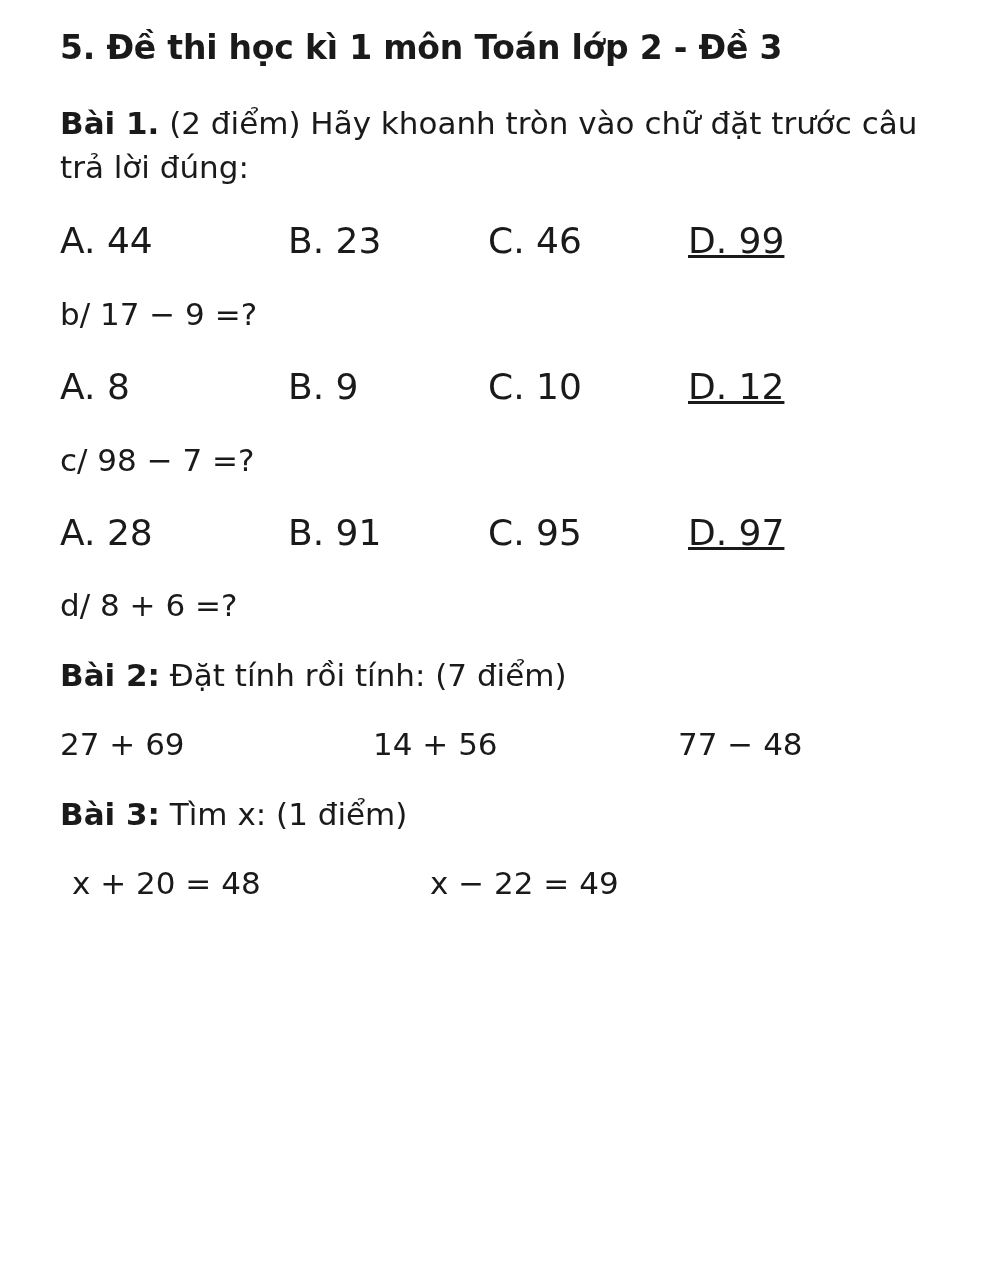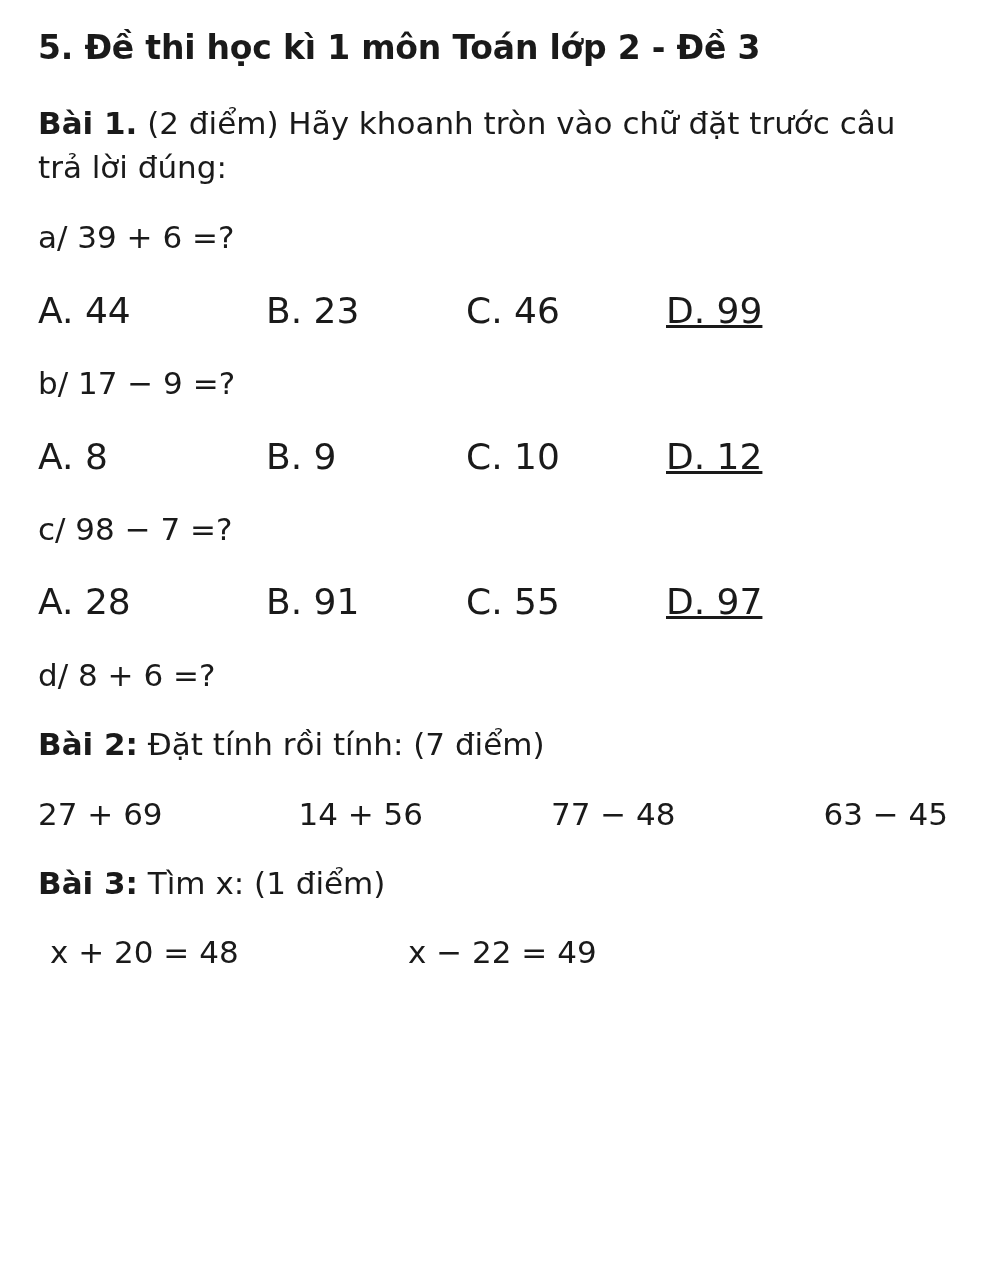--- a/index.html
+++ b/index.html
@@ -9,21 +9,21 @@
   }
   body {
     width: 986px;
     min-height: 1280px;
     font-family: "DejaVu Sans", sans-serif;
     color: #1a1a1a;
   }
   .page {
     width: 986px;
     box-sizing: border-box;
-    padding: 26px 38px 0 38px;
+    padding: 26px 38px 0 60px;
   }
   .doc-title {
     font-size: 33px;
     font-weight: bold;
     line-height: 1.35;
     margin: 0 0 30px 0;
     letter-spacing: -0.2px;
   }
   .para {
     font-size: 31px;
@@ -87,54 +87,52 @@
 <body>
 
 <div class="page">
 
   <h1 class="doc-title">5. Đề thi học kì 1 môn Toán lớp 2 - Đề 3</h1>
 
   <p class="para">
     <span class="lead">Bài 1.</span><span> (2 điểm) Hãy khoanh tròn vào chữ đặt trước câu trả lời đúng:</span>
   </p>
 
-  <p class="question">a/ 39 + 6 =?</p>
   <div class="options">
     <span class="opt opt-a">A. 44</span>
     <span class="opt opt-b">B. 23</span>
     <span class="opt opt-c">C. 46</span>
     <span class="opt opt-d">D. 99</span>
   </div>
 
   <p class="question">b/ 17 − 9 =?</p>
   <div class="options">
     <span class="opt opt-a">A. 8</span>
     <span class="opt opt-b">B. 9</span>
     <span class="opt opt-c">C. 10</span>
     <span class="opt opt-d">D. 12</span>
   </div>
 
   <p class="question">c/ 98 − 7 =?</p>
   <div class="options">
     <span class="opt opt-a">A. 28</span>
     <span class="opt opt-b">B. 91</span>
-    <span class="opt opt-c">C. 55</span>
+    <span class="opt opt-c">C. 95</span>
     <span class="opt opt-d">D. 97</span>
   </div>
 
   <p class="question">d/ 8 + 6 =?</p>
 
   <p class="exercise-head">
     <span class="lead">Bài 2:</span><span> Đặt tính rồi tính: (7 điểm)</span>
   </p>
   <div class="calc-row">
     <span class="cell calc-1">27 + 69</span>
     <span class="cell calc-2">14 + 56</span>
     <span class="cell calc-3">77 − 48</span>
-    <span class="cell calc-4">63 − 45</span>
   </div>
 
   <p class="exercise-head">
     <span class="lead">Bài 3:</span><span> Tìm x: (1 điểm)</span>
   </p>
   <div class="findx-row">
     <span class="findx-1">x + 20 = 48</span>
     <span class="findx-2">x − 22 = 49</span>
   </div>
 

